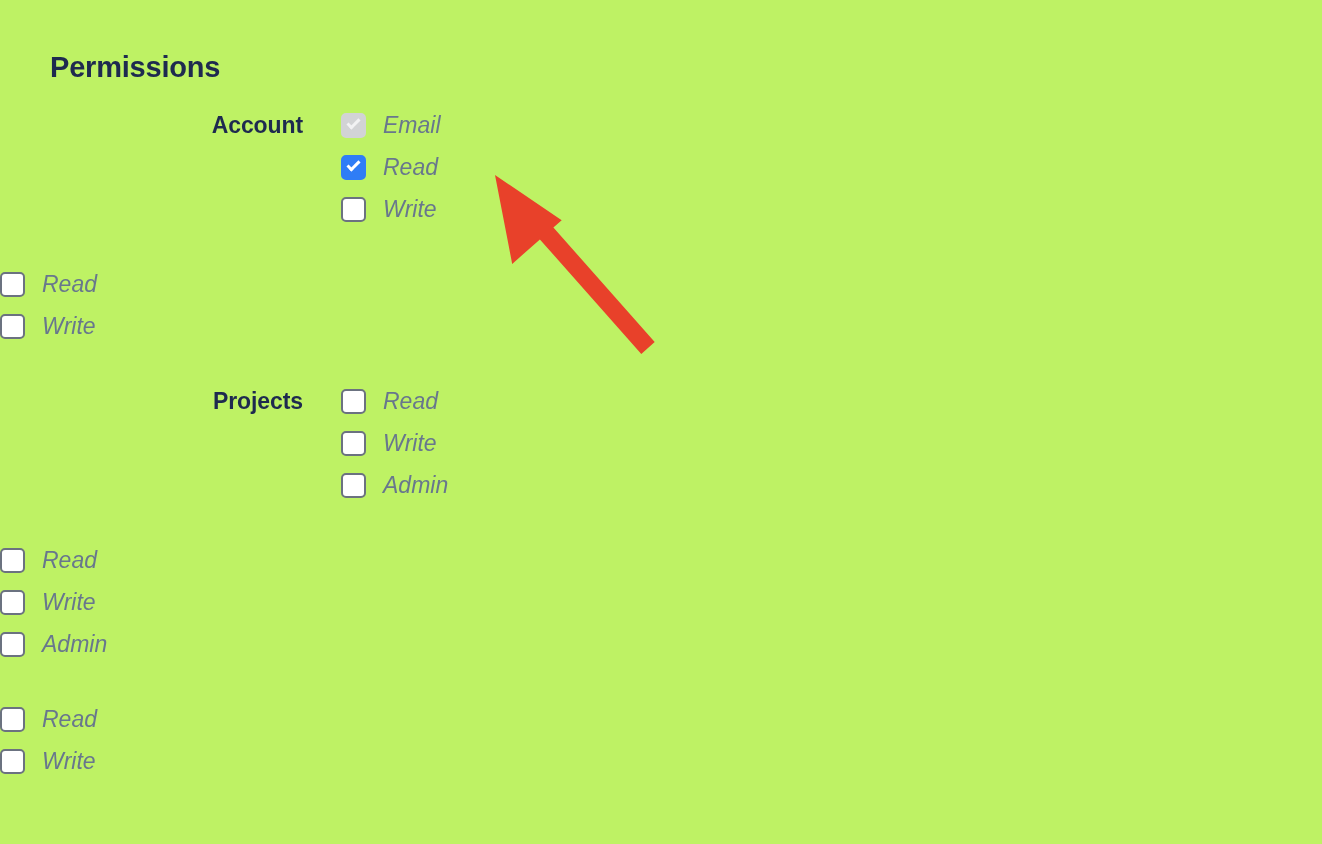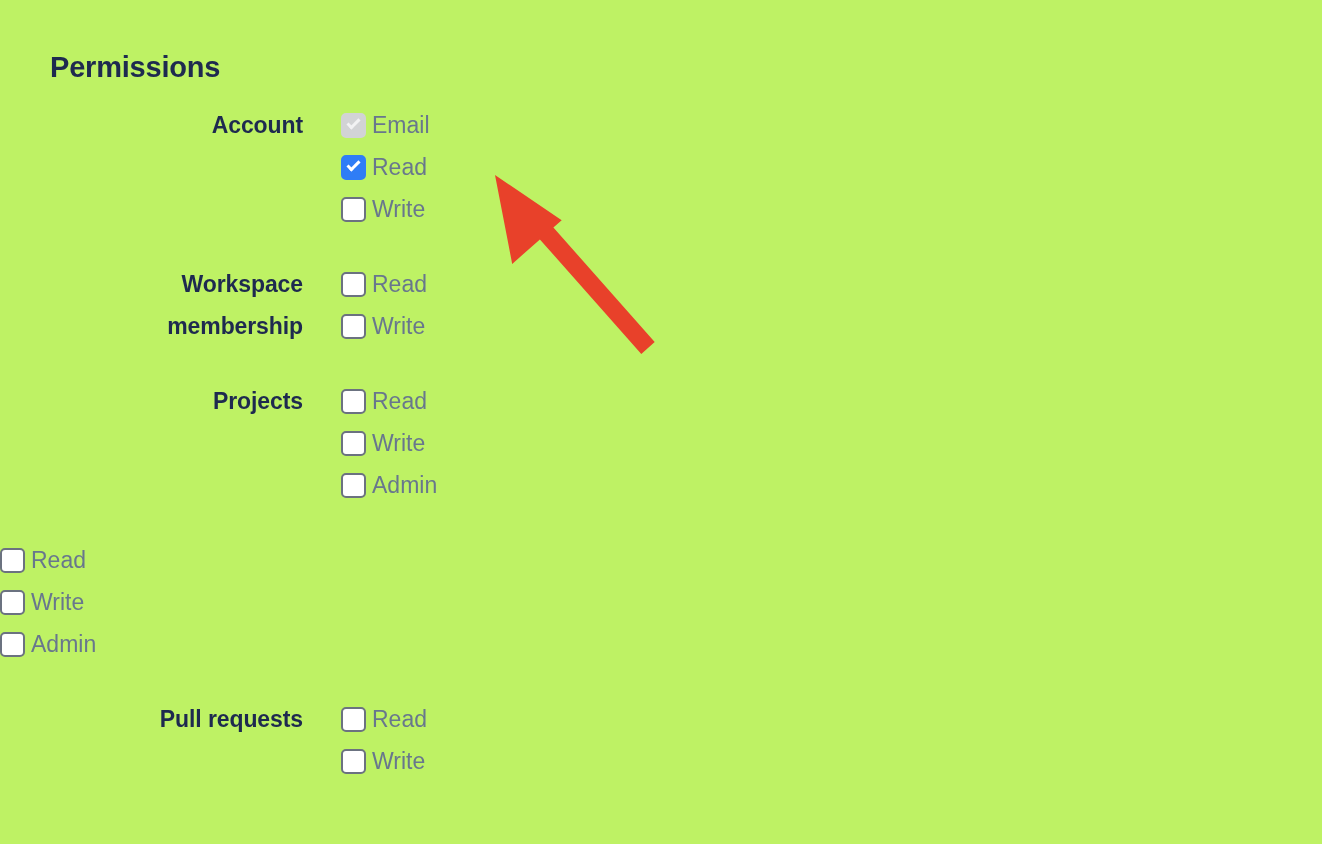--- a/index.html
+++ b/index.html
@@ -103,23 +103,24 @@
     border-bottom: 3.5px solid #ffffff;
     transform: rotate(-45deg);
     opacity: 0;
   }
   .cb.checked .tick { opacity: 1; }
   .cb.disabled .tick { opacity: 1; border-color: #f2f2f3; }
 
   .option-label {
     font-size: 23px;
     color: #68778d;
-    padding-left: 6px;
+    padding-left: 17px;
     white-space: nowrap;
     line-height: 42px;
+    font-style: italic;
   }
 
   
   .annot-arrow {
     position: absolute;
     left: 0;
     top: 0;
     width: 1322px;
     height: 844px;
     pointer-events: none;
@@ -150,22 +151,20 @@
           </label>
           <label class="option-row">
             <span class="cb">
               <span class="tick"></span>
             </span>
             <span class="option-label">Write</span>
           </label>
         </div>
       </div>
       <div class="perm-group">
-        <div class="group-label">Workspace
-membership</div>
         <div class="option-list">
           <label class="option-row">
             <span class="cb">
               <span class="tick"></span>
             </span>
             <span class="option-label">Read</span>
           </label>
           <label class="option-row">
             <span class="cb">
               <span class="tick"></span>
@@ -213,21 +212,20 @@
           </label>
           <label class="option-row">
             <span class="cb">
               <span class="tick"></span>
             </span>
             <span class="option-label">Admin</span>
           </label>
         </div>
       </div>
       <div class="perm-group">
-        <div class="group-label">Pull requests</div>
         <div class="option-list">
           <label class="option-row">
             <span class="cb">
               <span class="tick"></span>
             </span>
             <span class="option-label">Read</span>
           </label>
           <label class="option-row">
             <span class="cb">
               <span class="tick"></span>

